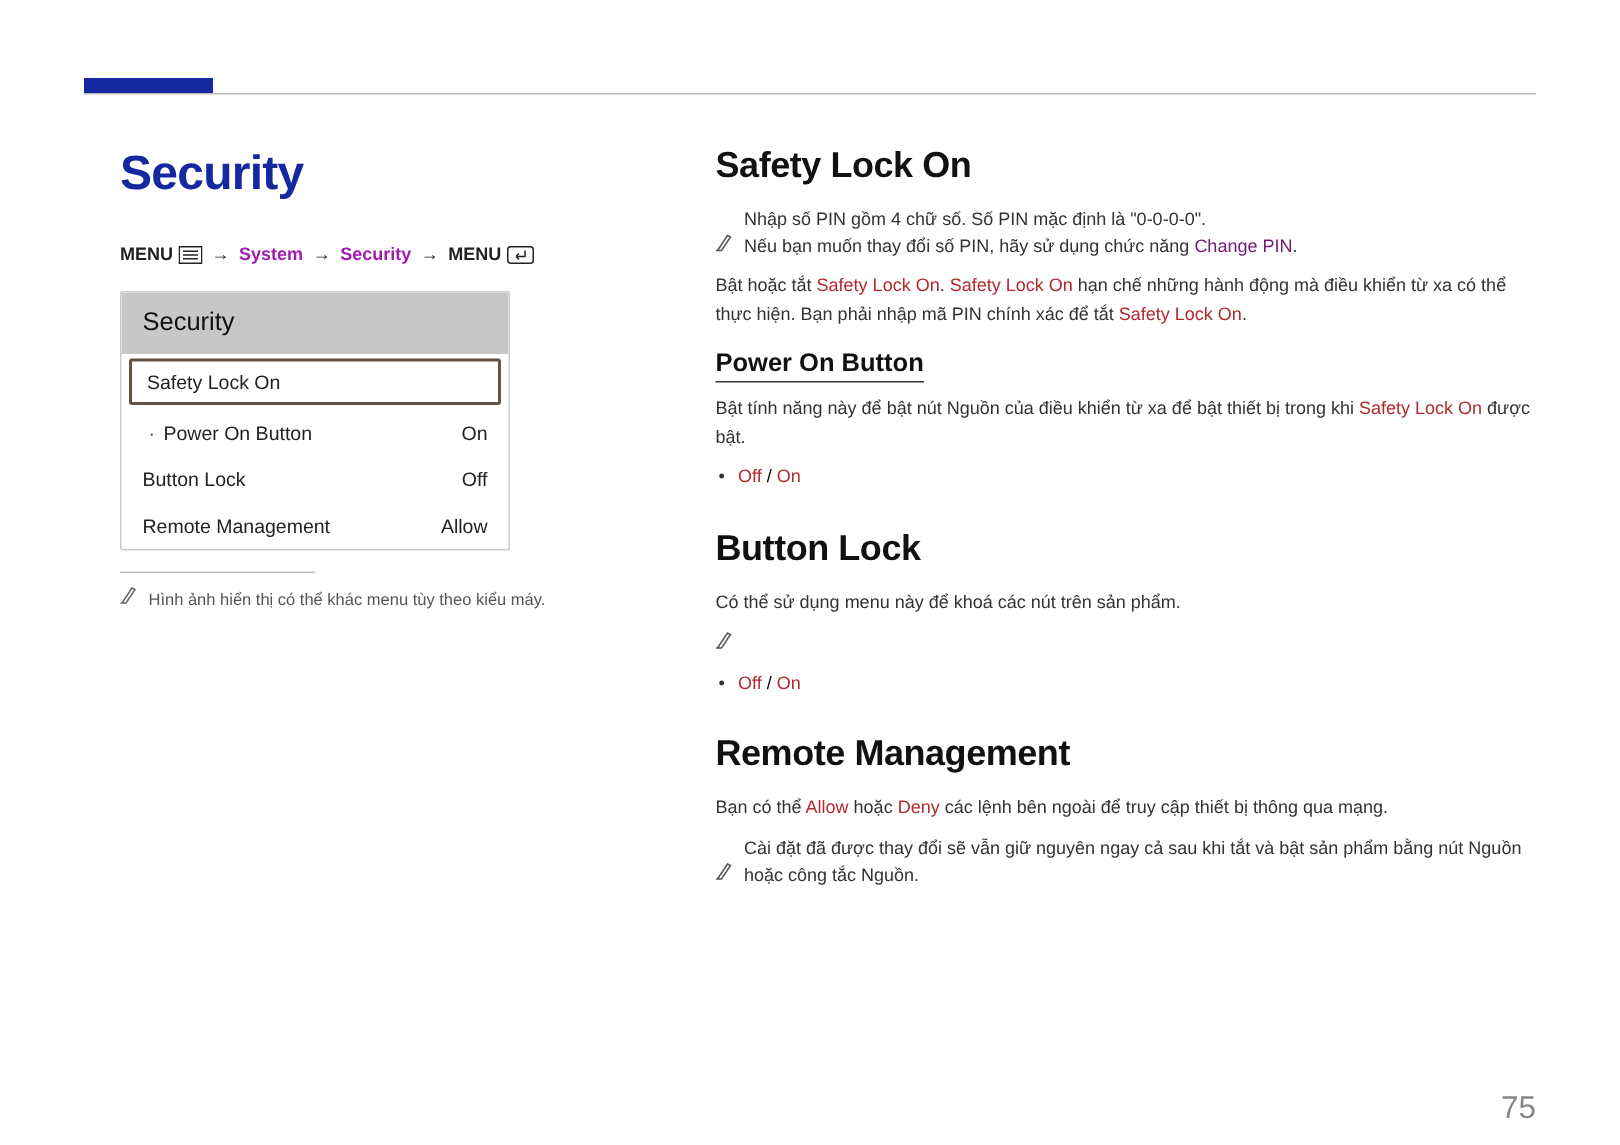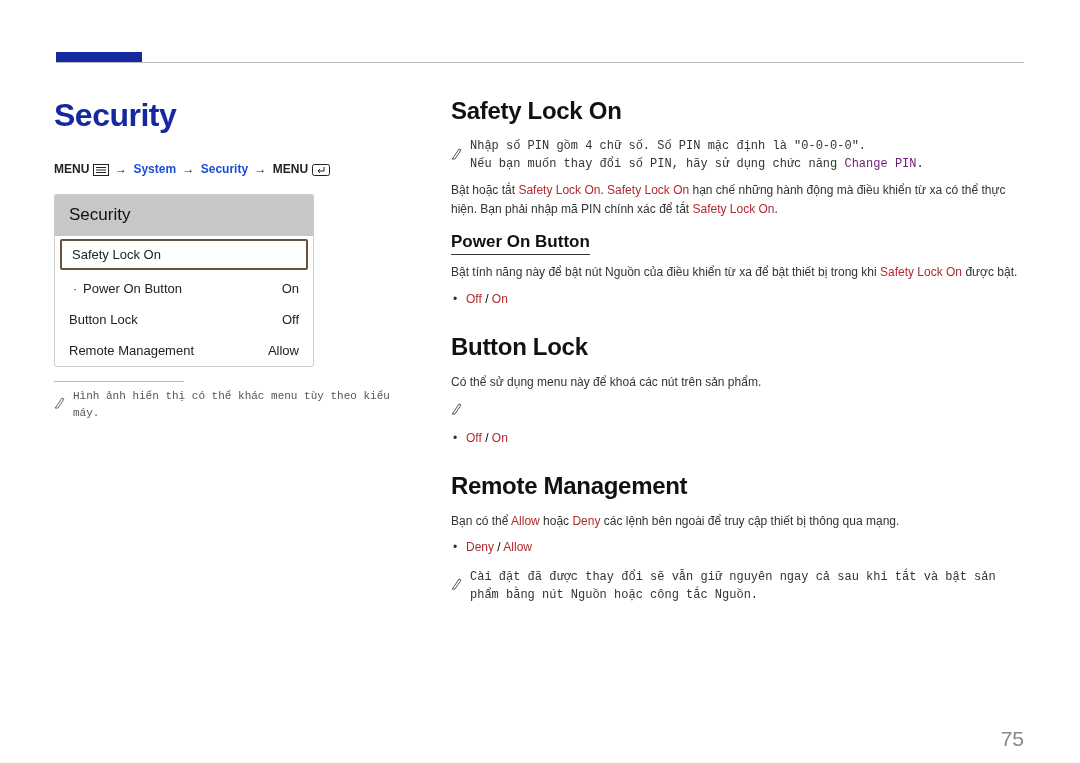--- a/index.html
+++ b/index.html
@@ -4,21 +4,21 @@
 <style>
   * { margin: 0; padding: 0; box-sizing: border-box; }
   body {
     font-family: Arial, Helvetica, sans-serif;
     background: #fff;
     width: 1080px;
     height: 763px;
     position: relative;
   }
   .page {
-    padding: 42px 56px 0 54px;
+    padding: 42px 56px 0 80px;
   }
   .top-marker {
     position: absolute;
     top: 52px;
     left: 56px;
     width: 86px;
     height: 10px;
     background: #1428a0;
     z-index: 2;
   }
@@ -47,21 +47,21 @@
     color: #1428a0;
     letter-spacing: -0.5px;
     margin-bottom: 28px;
   }
   .breadcrumb {
     font-size: 12px;
     font-weight: bold;
     color: #222;
     margin-bottom: 18px;
   }
-  .breadcrumb .crimson { color: #1d4ed8; font-weight: bold; }
+  .breadcrumb .crimson { color: #a21caf; font-weight: bold; }
   .breadcrumb .arrow { margin: 0 3px; }
   .icon-menu, .icon-enter {
     display: inline-block;
     vertical-align: -3px;
   }
   .icon-menu svg, .icon-enter svg { display: block; }
 
   
   .menu-mock {
     width: 260px;
@@ -105,27 +105,26 @@
   }
 
   .divider-short {
     width: 130px;
     border-top: 1px solid #bbb;
     margin: 10px 0 6px 0;
   }
 
   .note {
     display: flex;
-    align-items: center;
+    align-items: flex-end;
     gap: 7px;
     font-size: 11px;
     color: #555;
     line-height: 1.5;
     margin-bottom: 8px;
-    font-family: Liberation Mono, monospace;
   }
   .note.body { font-size: 12px; color: #333; }
   .note .note-icon { flex: 0 0 auto; margin-top: 1px; }
   .note .note-text { flex: 1; }
   .note .crimson { color: #701a75; }
 
   
   h2.section {
     font-size: 24px;
     font-weight: 600;
@@ -278,23 +277,20 @@
         </span>
       </div>
       <ul class="bullet">
         <li><span class="crimson">Off</span><span> / </span><span class="crimson">On</span></li>
       </ul>
 
       <h2 class="section spaced">Remote Management</h2>
       <p class="body">
         <span>Bạn có thể </span><span class="crimson">Allow</span><span> hoặc </span><span class="crimson">Deny</span><span> các lệnh bên ngoài để truy cập thiết bị thông qua mạng.</span>
       </p>
-      <ul class="bullet">
-        <li><span class="crimson">Deny</span><span> / </span><span class="crimson">Allow</span></li>
-      </ul>
       <div class="note body">
         <span class="note-icon">
           <svg width="12" height="14" viewBox="0 0 12 14">
               <path d="M2 12 L8 3 L10 4 L4 13 L1 13 Z" fill="none" stroke="#555" stroke-width="1"></path>
             </svg>
         </span>
         <span class="note-text">Cài đặt đã được thay đổi sẽ vẫn giữ nguyên ngay cả sau khi tắt và bật sản phẩm bằng nút Nguồn hoặc công tắc Nguồn.</span>
       </div>
 
     </div>

